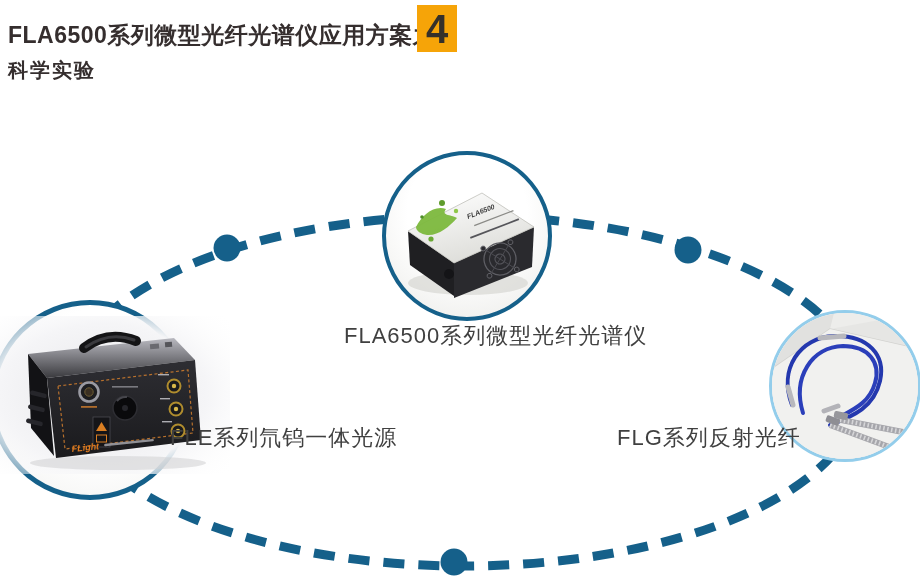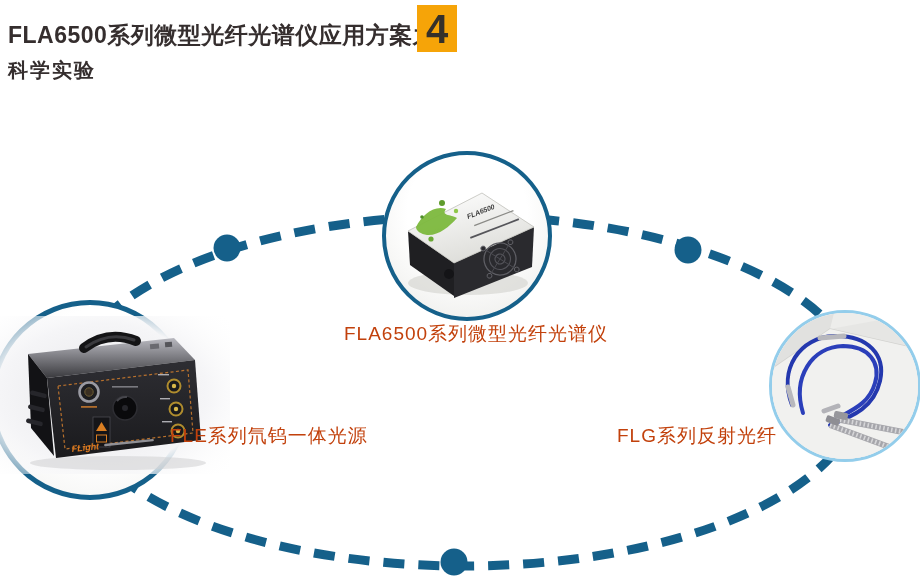--- a/index.html
+++ b/index.html
@@ -20,21 +20,21 @@
   .badge-left{left:-10px;top:300px;width:200px;height:200px;border:5px solid #15608a;z-index:2;
               background:radial-gradient(circle at 55% 42%,#ffffff 50%,#f0f0ee 100%);}
   .badge-center{left:382px;top:151px;width:170px;height:170px;border:4px solid #15608a;overflow:hidden;z-index:2;
                 background:radial-gradient(circle at 50% 35%,#ffffff 45%,#eaeae7 100%);}
   .badge-right{left:769px;top:310px;width:152px;height:152px;border:3px solid #93cdeb;overflow:hidden;z-index:2;background:#f2f2f0;}
   .badge-center svg,.badge-right svg{display:block;}
 
   .photo-left{position:absolute;left:0px;top:316px;width:230px;height:158px;z-index:3;}
 
   
-  .caption{position:absolute;z-index:5;font-size:19px;font-weight:500;color:#c2410c;letter-spacing:1px;white-space:nowrap;}
+  .caption{position:absolute;z-index:5;font-size:22px;font-weight:500;color:#404040;letter-spacing:1px;white-space:nowrap;}
   .caption-center{left:344px;top:321px;}
   .caption-left{left:170px;top:423px;}
   .caption-right{left:617px;top:423px;}
 </style>
 </head>
 <body>
 
 <div class="stage">
 
   <svg class="ellipse-layer" width="920" height="577" viewBox="0 0 920 577">

